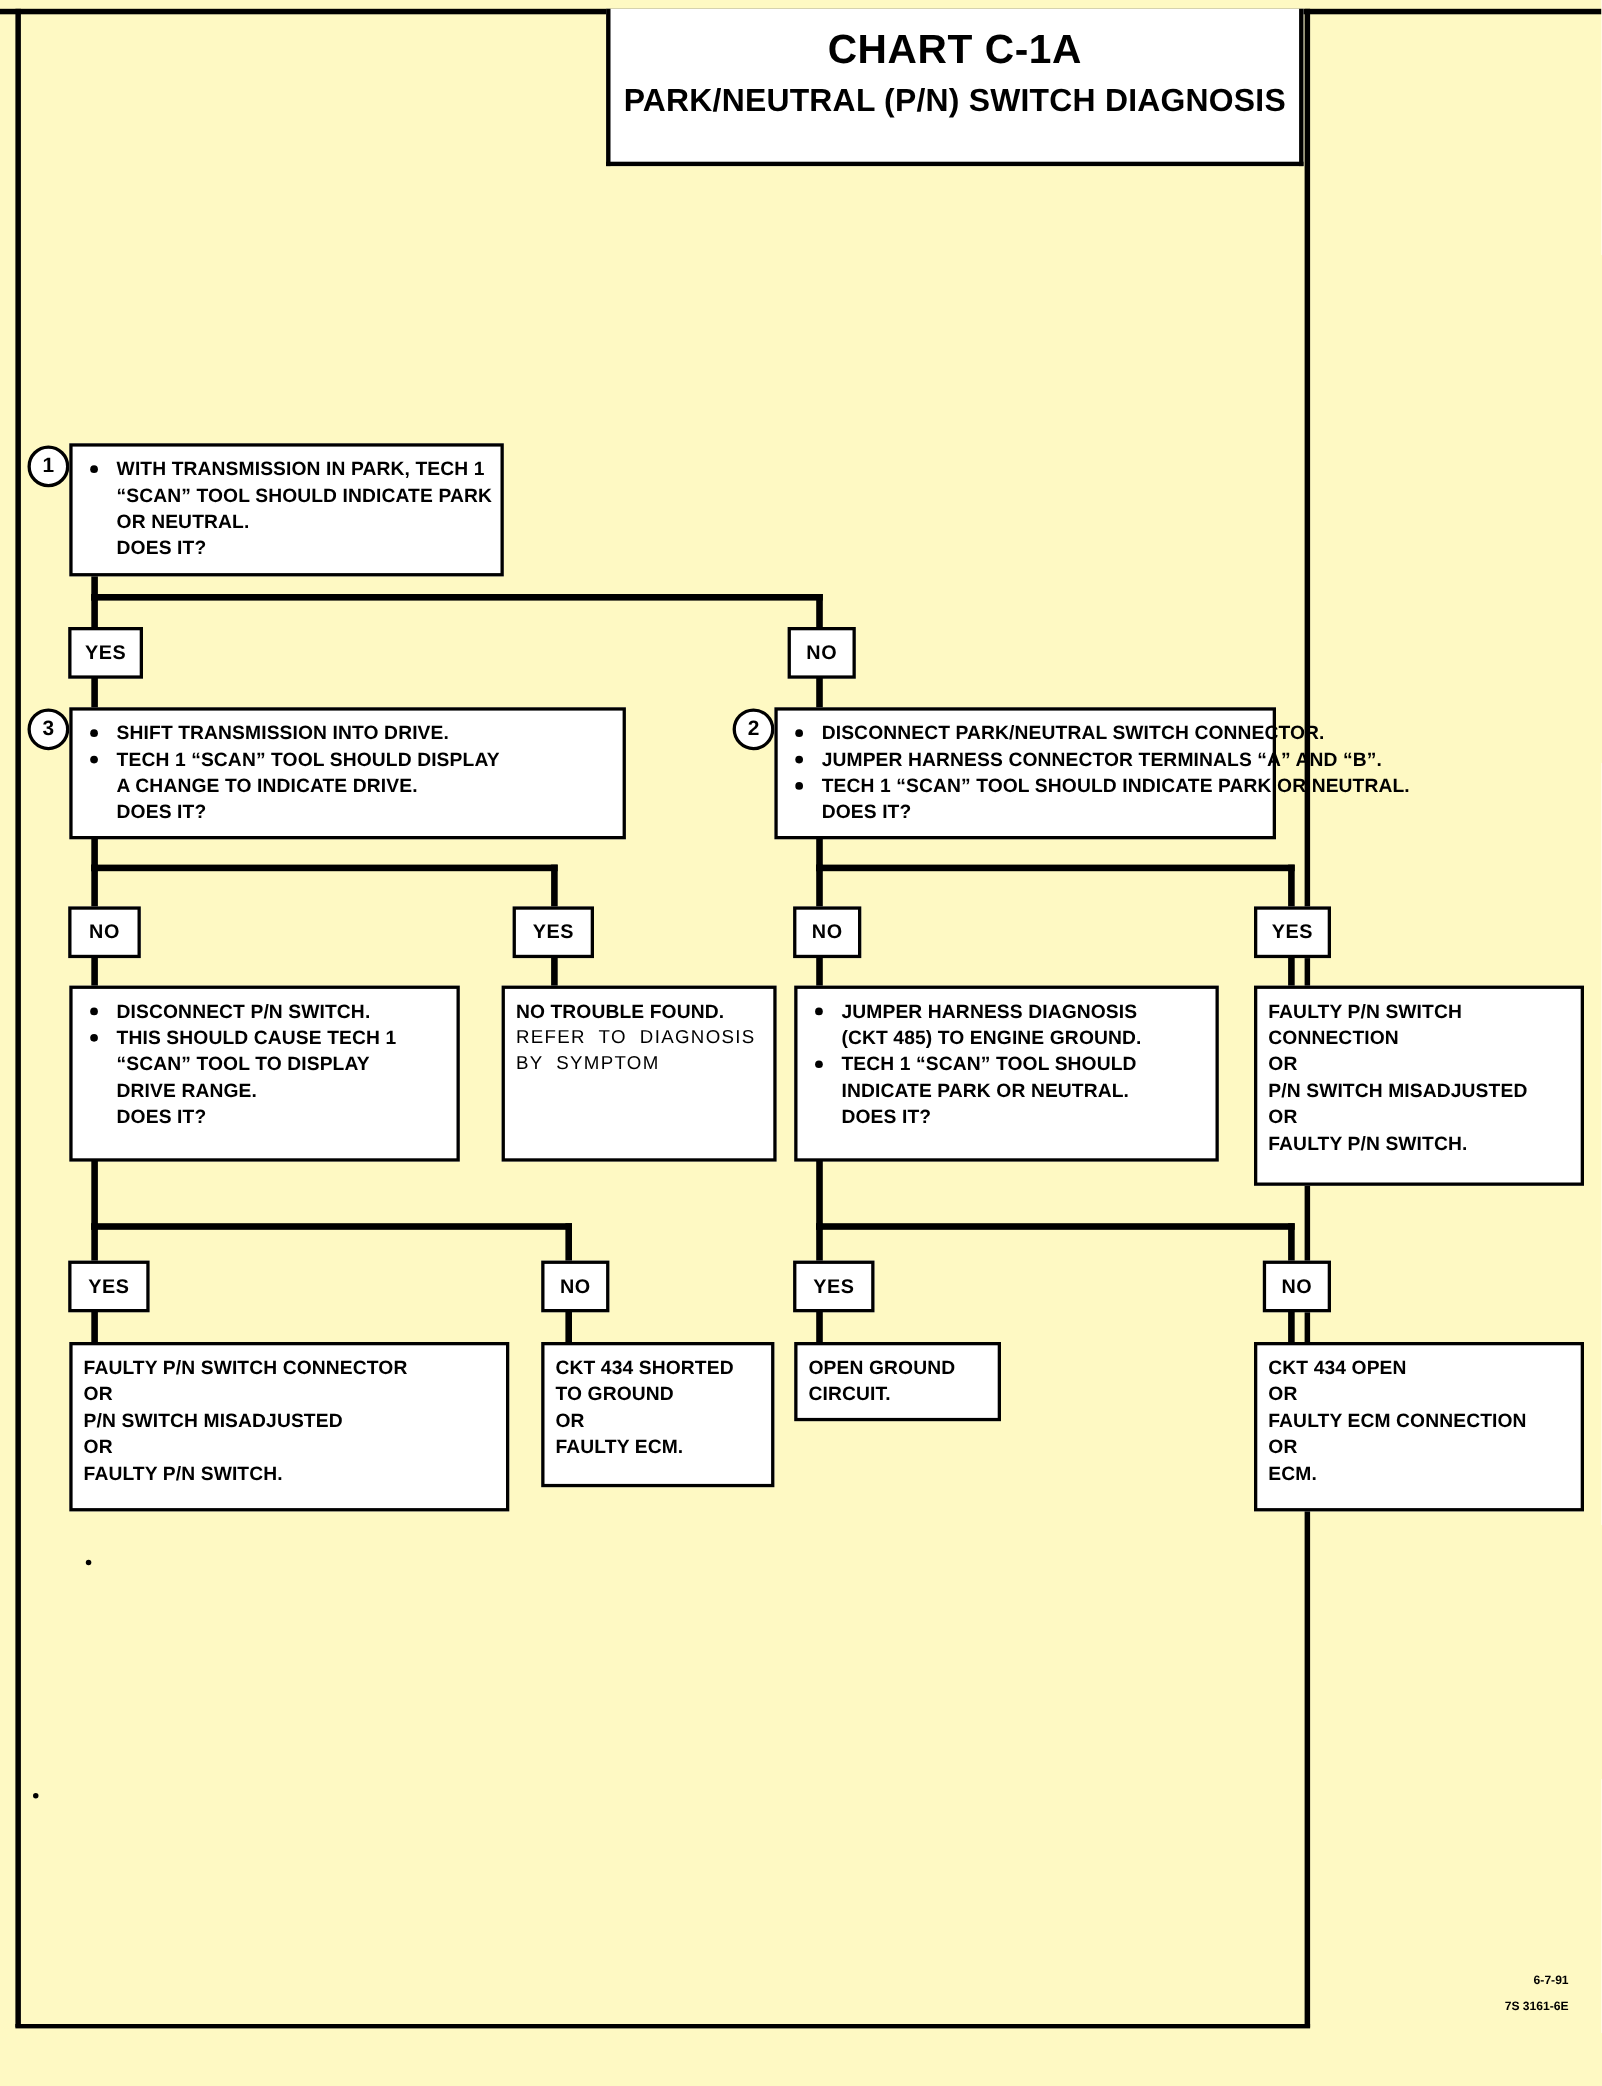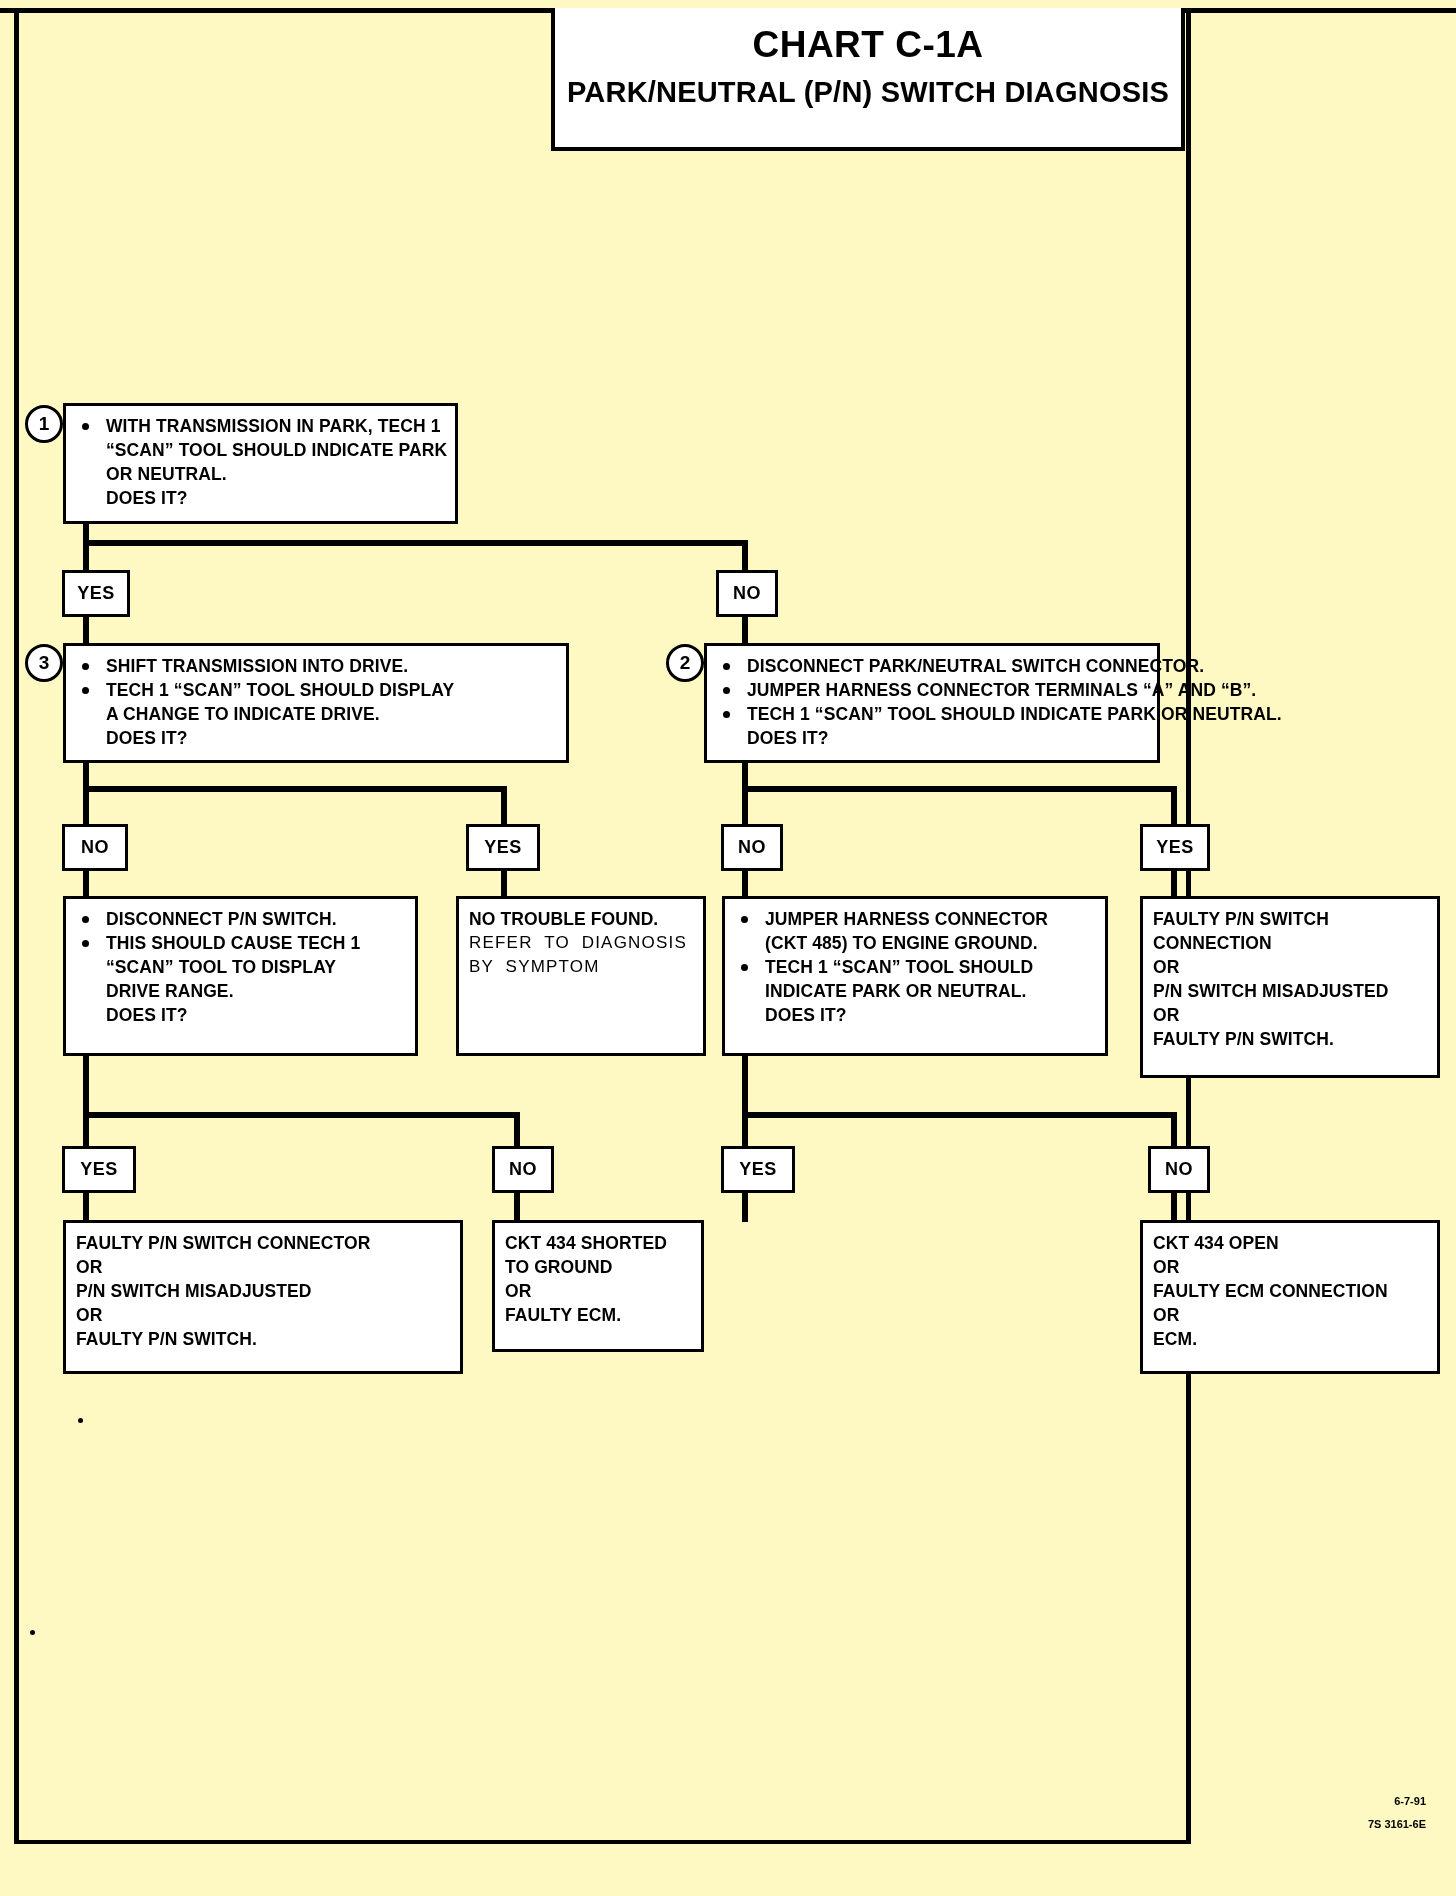--- a/index.html
+++ b/index.html
@@ -277,21 +277,21 @@
     <div class="lines typewriter">
       <div>REFER  TO  DIAGNOSIS</div>
       <div>BY  SYMPTOM</div>
     </div>
   </div>
 
   <div class="box" style="left:722px; top:896px; width:386px; height:160px;">
     <ul class="bullets">
       <li>
         <div class="lines">
-          <div>JUMPER HARNESS CONNECTOR</div>
+          <div>JUMPER HARNESS DIAGNOSIS</div>
           <div>(CKT 485) TO ENGINE GROUND.</div>
         </div>
       </li>
       <li>
         <div class="lines">
           <div>TECH 1 “SCAN” TOOL SHOULD</div>
           <div>INDICATE PARK OR NEUTRAL.</div>
           <div>DOES IT?</div>
         </div>
       </li>
@@ -343,20 +343,26 @@
 
   <div class="box plain" style="left:492px; top:1220px; width:212px; height:132px;">
     <div class="lines">
       <div>CKT 434 SHORTED</div>
       <div>TO GROUND</div>
       <div>OR</div>
       <div>FAULTY ECM.</div>
     </div>
   </div>
 
+  <div class="box plain" style="left:722px; top:1220px; width:188px; height:72px;">
+    <div class="lines">
+      <div>OPEN GROUND</div>
+      <div>CIRCUIT.</div>
+    </div>
+  </div>
 
   <div class="box plain" style="left:1140px; top:1220px; width:300px; height:154px;">
     <div class="lines">
       <div>CKT 434 OPEN</div>
       <div>OR</div>
       <div>FAULTY ECM CONNECTION</div>
       <div>OR</div>
       <div>ECM.</div>
     </div>
   </div>

